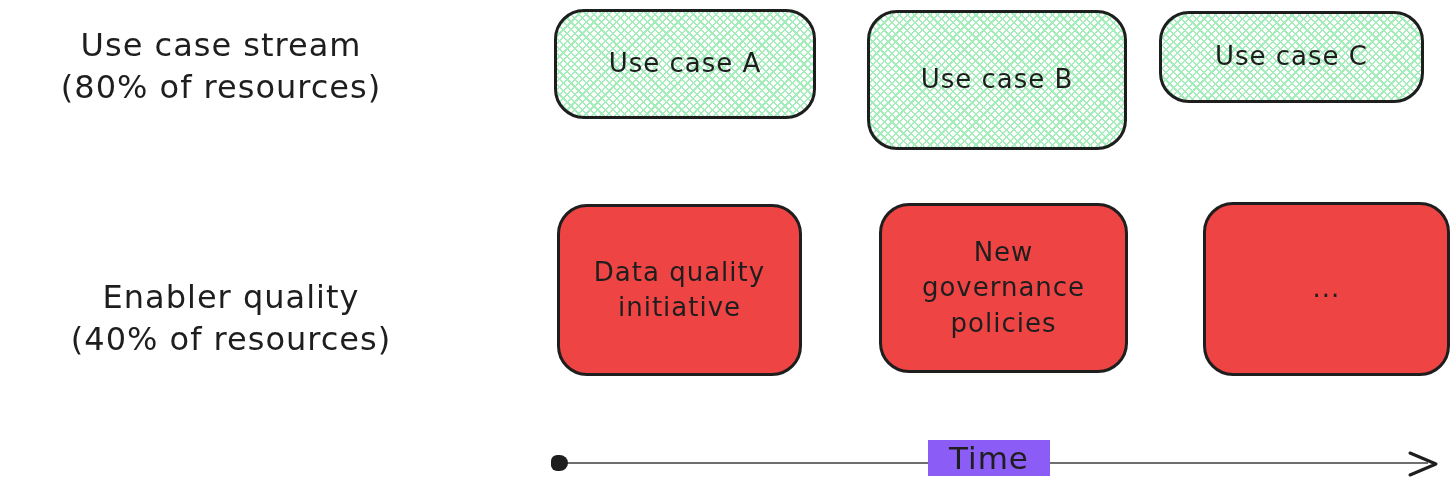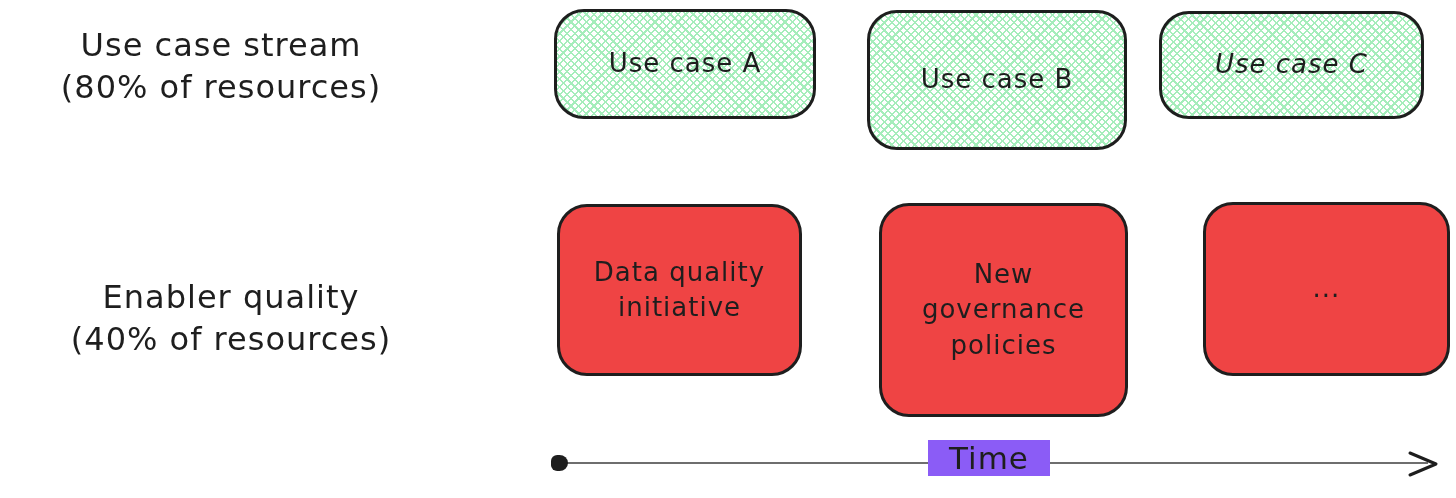--- a/index.html
+++ b/index.html
@@ -46,24 +46,24 @@
   .box-hatched {
     background-color: #ffffff;
     background-image:
       repeating-linear-gradient(45deg,  #a5edbb 0 1.6px, transparent 1.6px 5.4px),
       repeating-linear-gradient(135deg, #a5edbb 0 1.6px, transparent 1.6px 5.4px);
   }
   .box-solid { background-color: #ef4444; justify-content: center; }
 
   #box-use-case-a { left: 554px;  top: 9px;   width: 262px; height: 110px; }
   #box-use-case-b { left: 867px;  top: 10px;  width: 260px; height: 140px; }
-  #box-use-case-c { left: 1159px; top: 11px;  width: 265px; height: 108px; font-style: italic; }
+  #box-use-case-c { left: 1159px; top: 11px;  width: 265px; height: 92px; }
 
   #box-enabler-1 { left: 557px;  top: 204px; width: 245px; height: 172px; padding: 0 24px; }
-  #box-enabler-2 { left: 879px;  top: 203px; width: 249px; height: 214px; padding: 8px 18px; }
+  #box-enabler-2 { left: 879px;  top: 203px; width: 249px; height: 170px; padding: 8px 18px; }
   #box-enabler-3 { left: 1203px; top: 202px; width: 247px; height: 174px; }
 
   .axis-line {
     position: absolute;
     left: 562px;
     top: 462px;
     width: 866px;
     height: 2px;
     background: #6e6e6e;
   }

